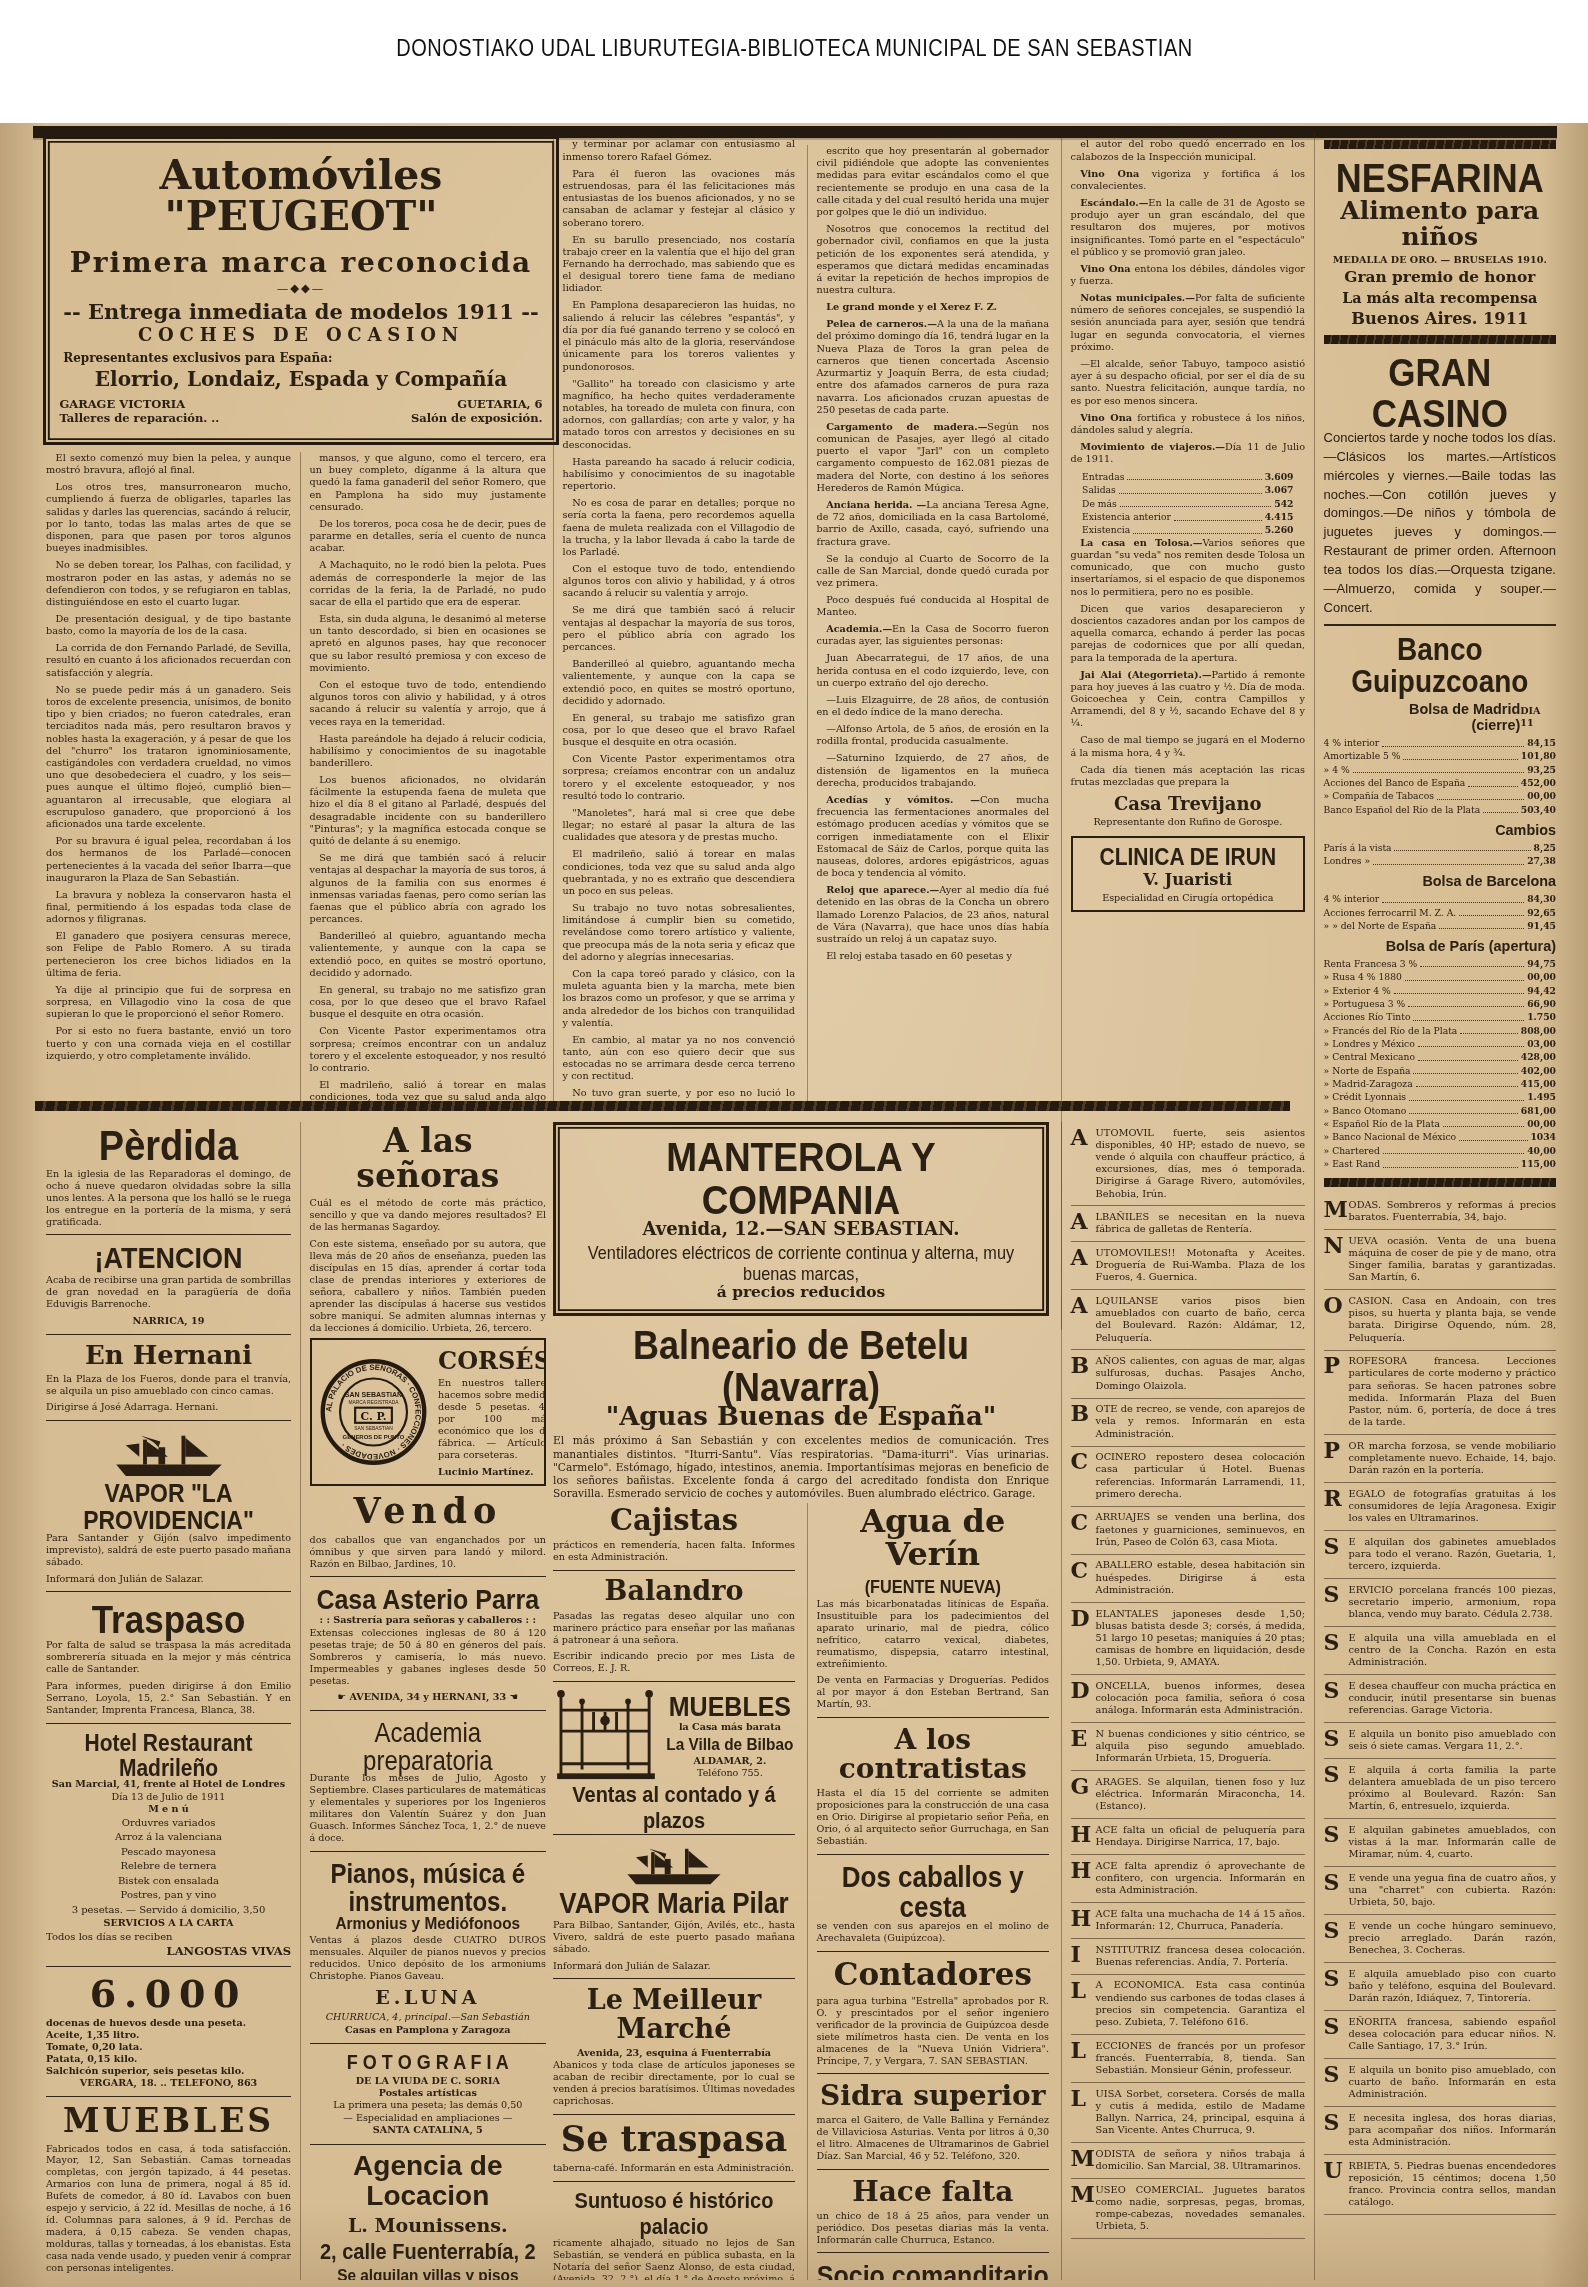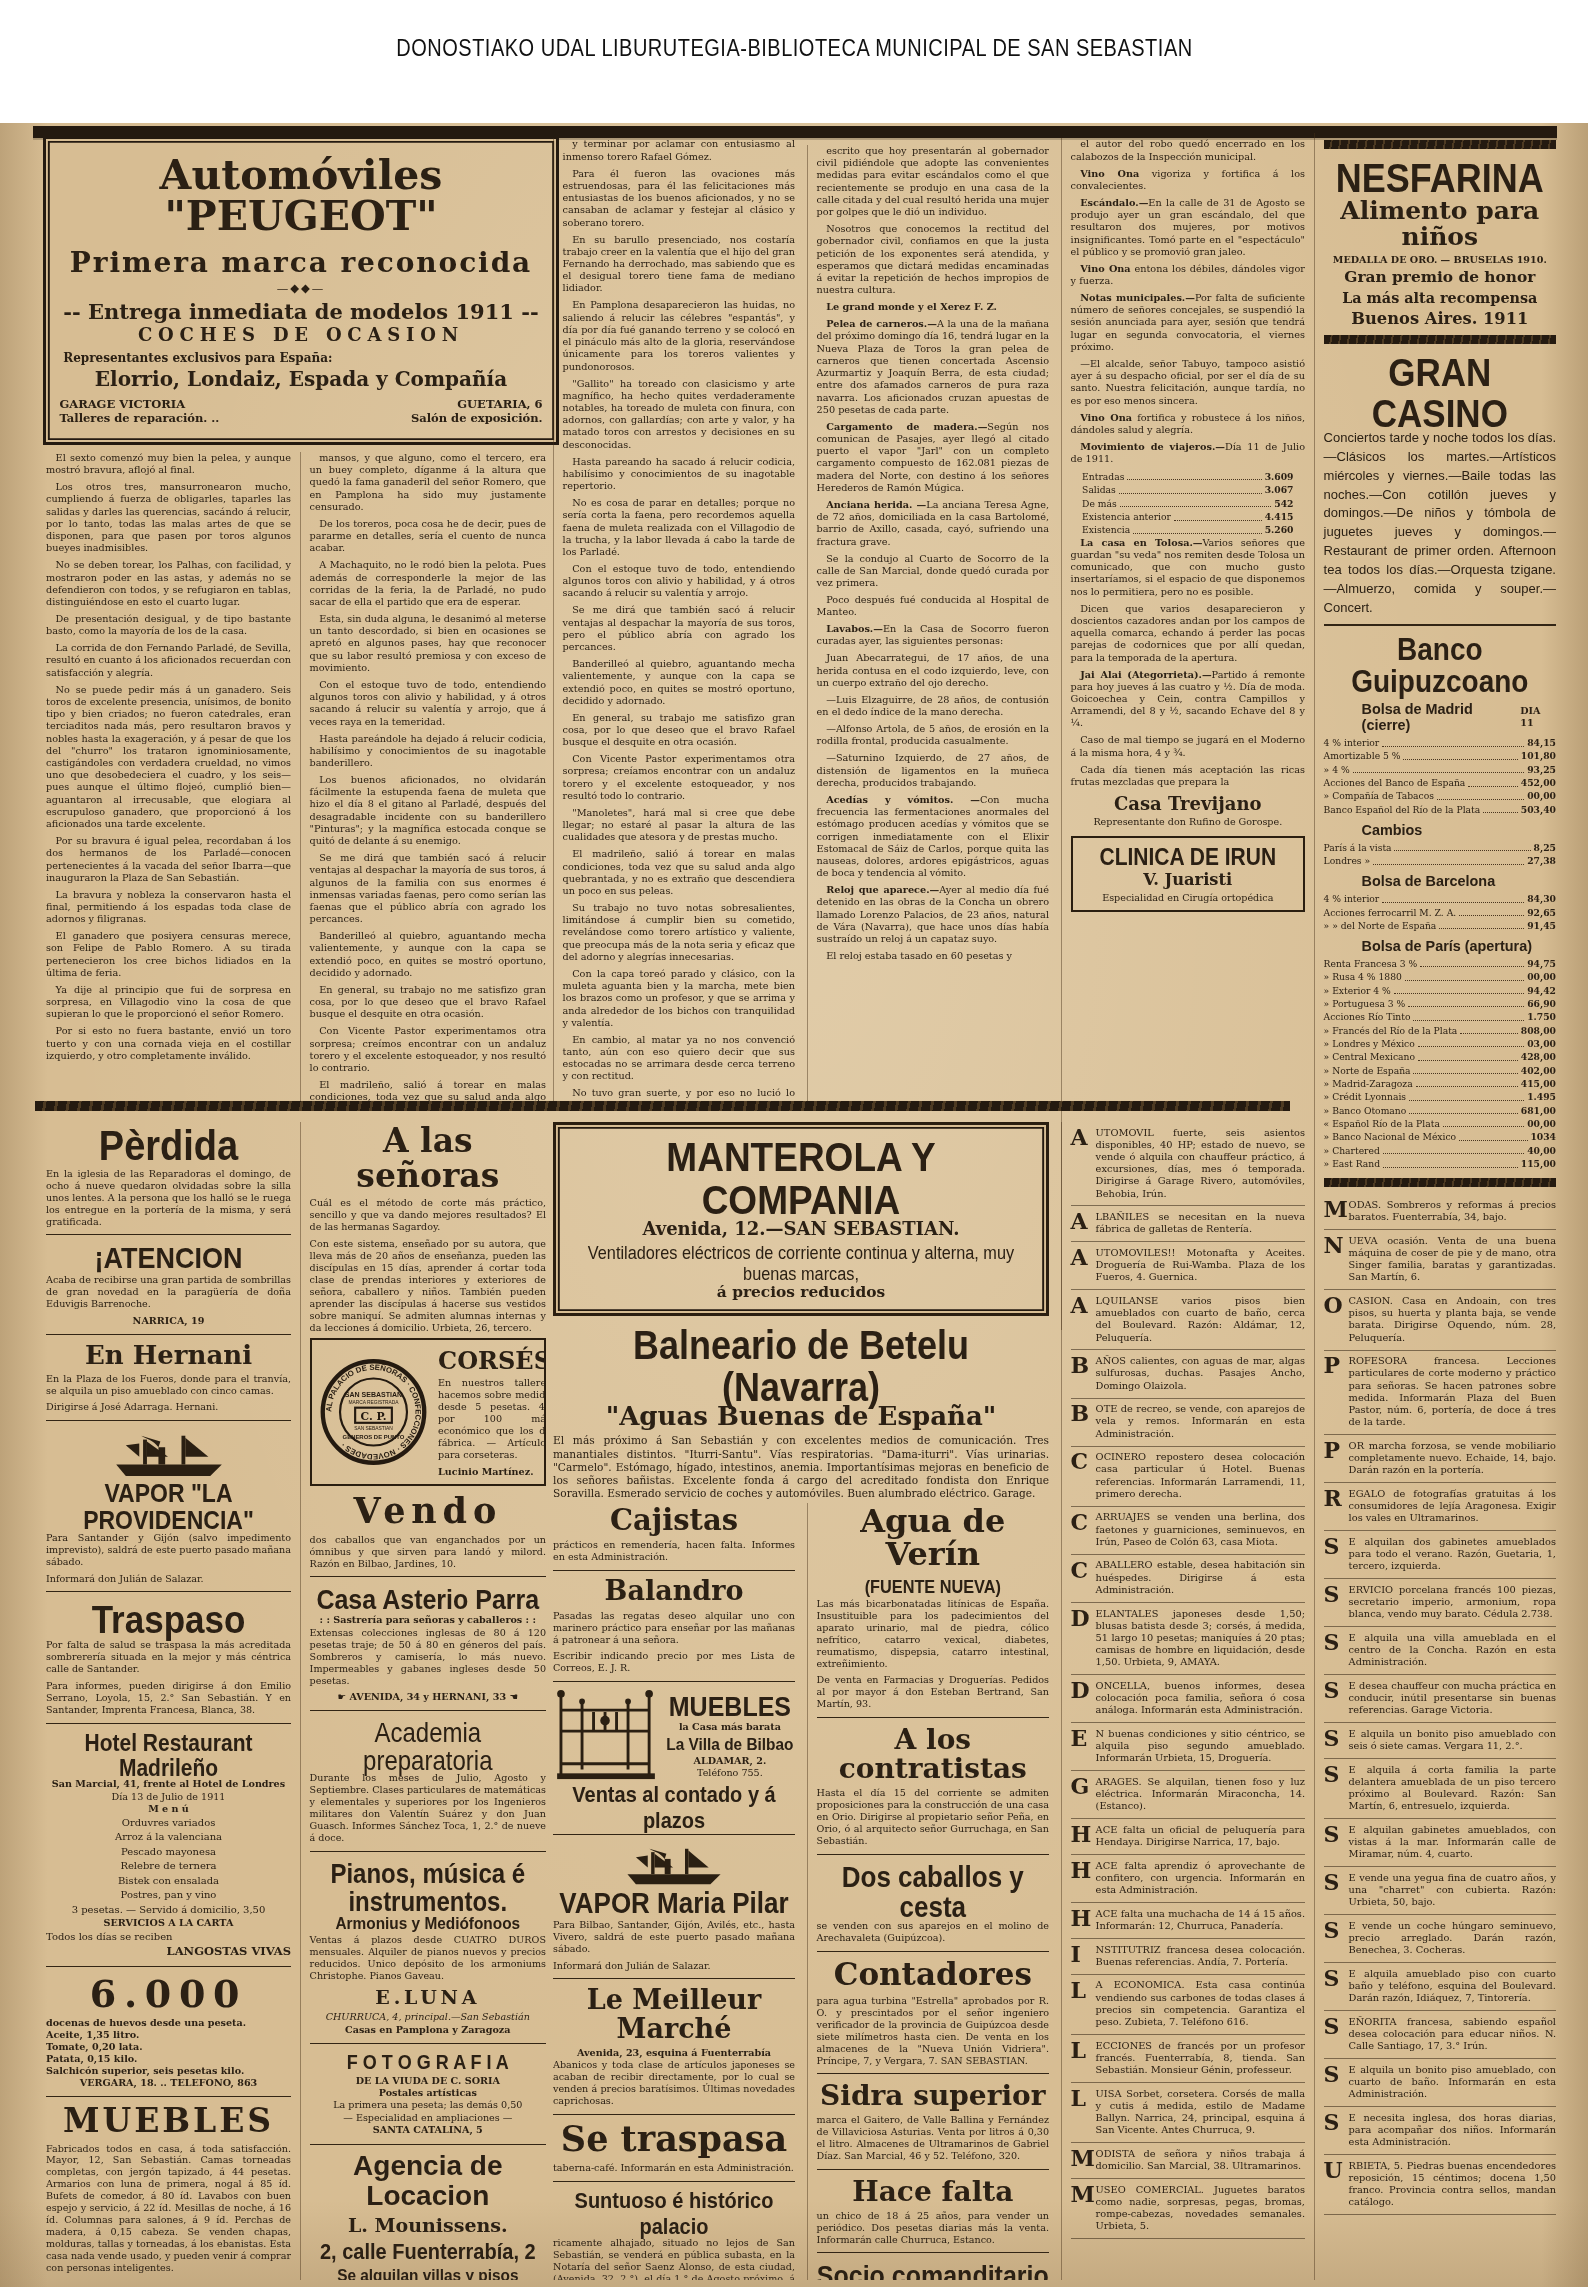--- a/index.html
+++ b/index.html
@@ -49,21 +49,21 @@
   .peu-bot{display:flex;justify-content:space-between;font-size:11.5px;font-weight:bold;margin-top:5.8px;}
   
   .cl-item{position:relative;font-size:9.8px;line-height:1.24;text-align:justify;
     padding:4.8px 0 5.8px 25px;border-bottom:1px solid rgba(50,35,18,.55);}
   .cl-item .dc{position:absolute;left:0;top:1.9px;font-size:22px;font-weight:bold;font-family:"DejaVu Serif",serif;}
   
   .brow{display:flex;align-items:flex-end;font-size:9.2px;line-height:1.45;}
   .brow .l{white-space:nowrap;}
   .brow .dots{flex:1;border-bottom:1px dotted #4a3620;margin:0 2.9px 2.9px;}
   .brow .v{white-space:nowrap;font-weight:bold;}
-  .bsec{font-size:14.4px;font-weight:bold;text-align:left;margin:5.8px 0 2.9px;font-family:"Liberation Sans",sans-serif;padding-left:38px;}
+  .bsec{font-size:14.4px;font-weight:bold;text-align:right;margin:5.8px 0 2.9px;font-family:"Liberation Sans",sans-serif;padding-left:38px;}
   .ship{display:block;margin:1.9px auto;}
   .menu-line{text-align:center;font-size:10px;line-height:1.45;}
   .logo-wrap{display:flex;gap:7.7px;align-items:center;}
   .corset-logo{flex:0 0 113px;}
   .divider-main{position:absolute;left:35px;top:978px;width:1255px;height:9.6px;
     background:repeating-linear-gradient(100deg,#241a10 0 8.6px,#4d3a22 8.6px 11.5px);}
 </style>
 </head>
 <body>
 
@@ -152,21 +152,21 @@
     <div class="col vrule" style="left:807px;top:22px;width:242px;height:963px;">
 
     <p class="bp"><b></b><span>escrito que hoy presentarán al gobernador civil pidiéndole que adopte las convenientes medidas para evitar escándalos como el que recientemente se produjo en una casa de la calle citada y del cual resultó herida una mujer por golpes que le dió un individuo.</span></p>
         <p class="bp"><b></b><span>Nosotros que conocemos la rectitud del gobernador civil, confiamos en que la justa petición de los exponentes será atendida, y esperamos que dictará medidas encaminadas á evitar la repetición de hechos impropios de nuestra cultura.</span></p>
         <p class="bp"><b>Le grand monde y el Xerez F. Z.</b><span></span></p>
         <p class="bp"><b>Pelea de carneros.—</b><span>A la una de la mañana del próximo domingo día 16, tendrá lugar en la Nueva Plaza de Toros la gran pelea de carneros que tienen concertada Ascensio Azurmartiz y Joaquín Berra, de esta ciudad; entre dos afamados carneros de pura raza navarra. Los aficionados cruzan apuestas de 250 pesetas de cada parte.</span></p>
         <p class="bp"><b>Cargamento de madera.—</b><span>Según nos comunican de Pasajes, ayer llegó al citado puerto el vapor "Jarl" con un completo cargamento compuesto de 162.081 piezas de madera del Norte, con destino á los señores Herederos de Ramón Múgica.</span></p>
         <p class="bp"><b>Anciana herida. —</b><span>La anciana Teresa Agne, de 72 años, domiciliada en la casa Bartolomé, barrio de Axillo, casada, cayó, sufriendo una fractura grave.</span></p>
         <p class="bp"><b></b><span>Se la condujo al Cuarto de Socorro de la calle de San Marcial, donde quedó curada por vez primera.</span></p>
         <p class="bp"><b></b><span>Poco después fué conducida al Hospital de Manteo.</span></p>
-        <p class="bp"><b>Lavabos.—</b><span>En la Casa de Socorro fueron curadas ayer, las siguientes personas:</span></p>
+        <p class="bp"><b>Academia.—</b><span>En la Casa de Socorro fueron curadas ayer, las siguientes personas:</span></p>
         <p class="bp"><b></b><span>Juan Abecarrategui, de 17 años, de una herida contusa en el codo izquierdo, leve, con un cuerpo extraño del ojo derecho.</span></p>
         <p class="bp"><b></b><span>—Luis Elzaguirre, de 28 años, de contusión en el dedo índice de la mano derecha.</span></p>
         <p class="bp"><b></b><span>—Alfonso Artola, de 5 años, de erosión en la rodilla frontal, producida casualmente.</span></p>
         <p class="bp"><b></b><span>—Saturnino Izquierdo, de 27 años, de distensión de ligamentos en la muñeca derecha, producidos trabajando.</span></p>
         <p class="bp"><b>Acedías y vómitos. —</b><span>Con mucha frecuencia las fermentaciones anormales del estómago producen acedías y vómitos que se corrigen inmediatamente con el Elixir Estomacal de Sáiz de Carlos, porque quita las nauseas, dolores, ardores epigástricos, aguas de boca y tendencia al vómito.</span></p>
         <p class="bp"><b>Reloj que aparece.—</b><span>Ayer al medio día fué detenido en las obras de la Concha un obrero llamado Lorenzo Palacios, de 23 años, natural de Vára (Navarra), que hace unos días había sustraído un reloj á un capataz suyo.</span></p>
         <p class="bp"><b></b><span>El reloj estaba tasado en 60 pesetas y</span></p>
       </div>
 
     <div class="col vrule" style="left:1061px;top:15.4px;width:244px;height:1192px;">

